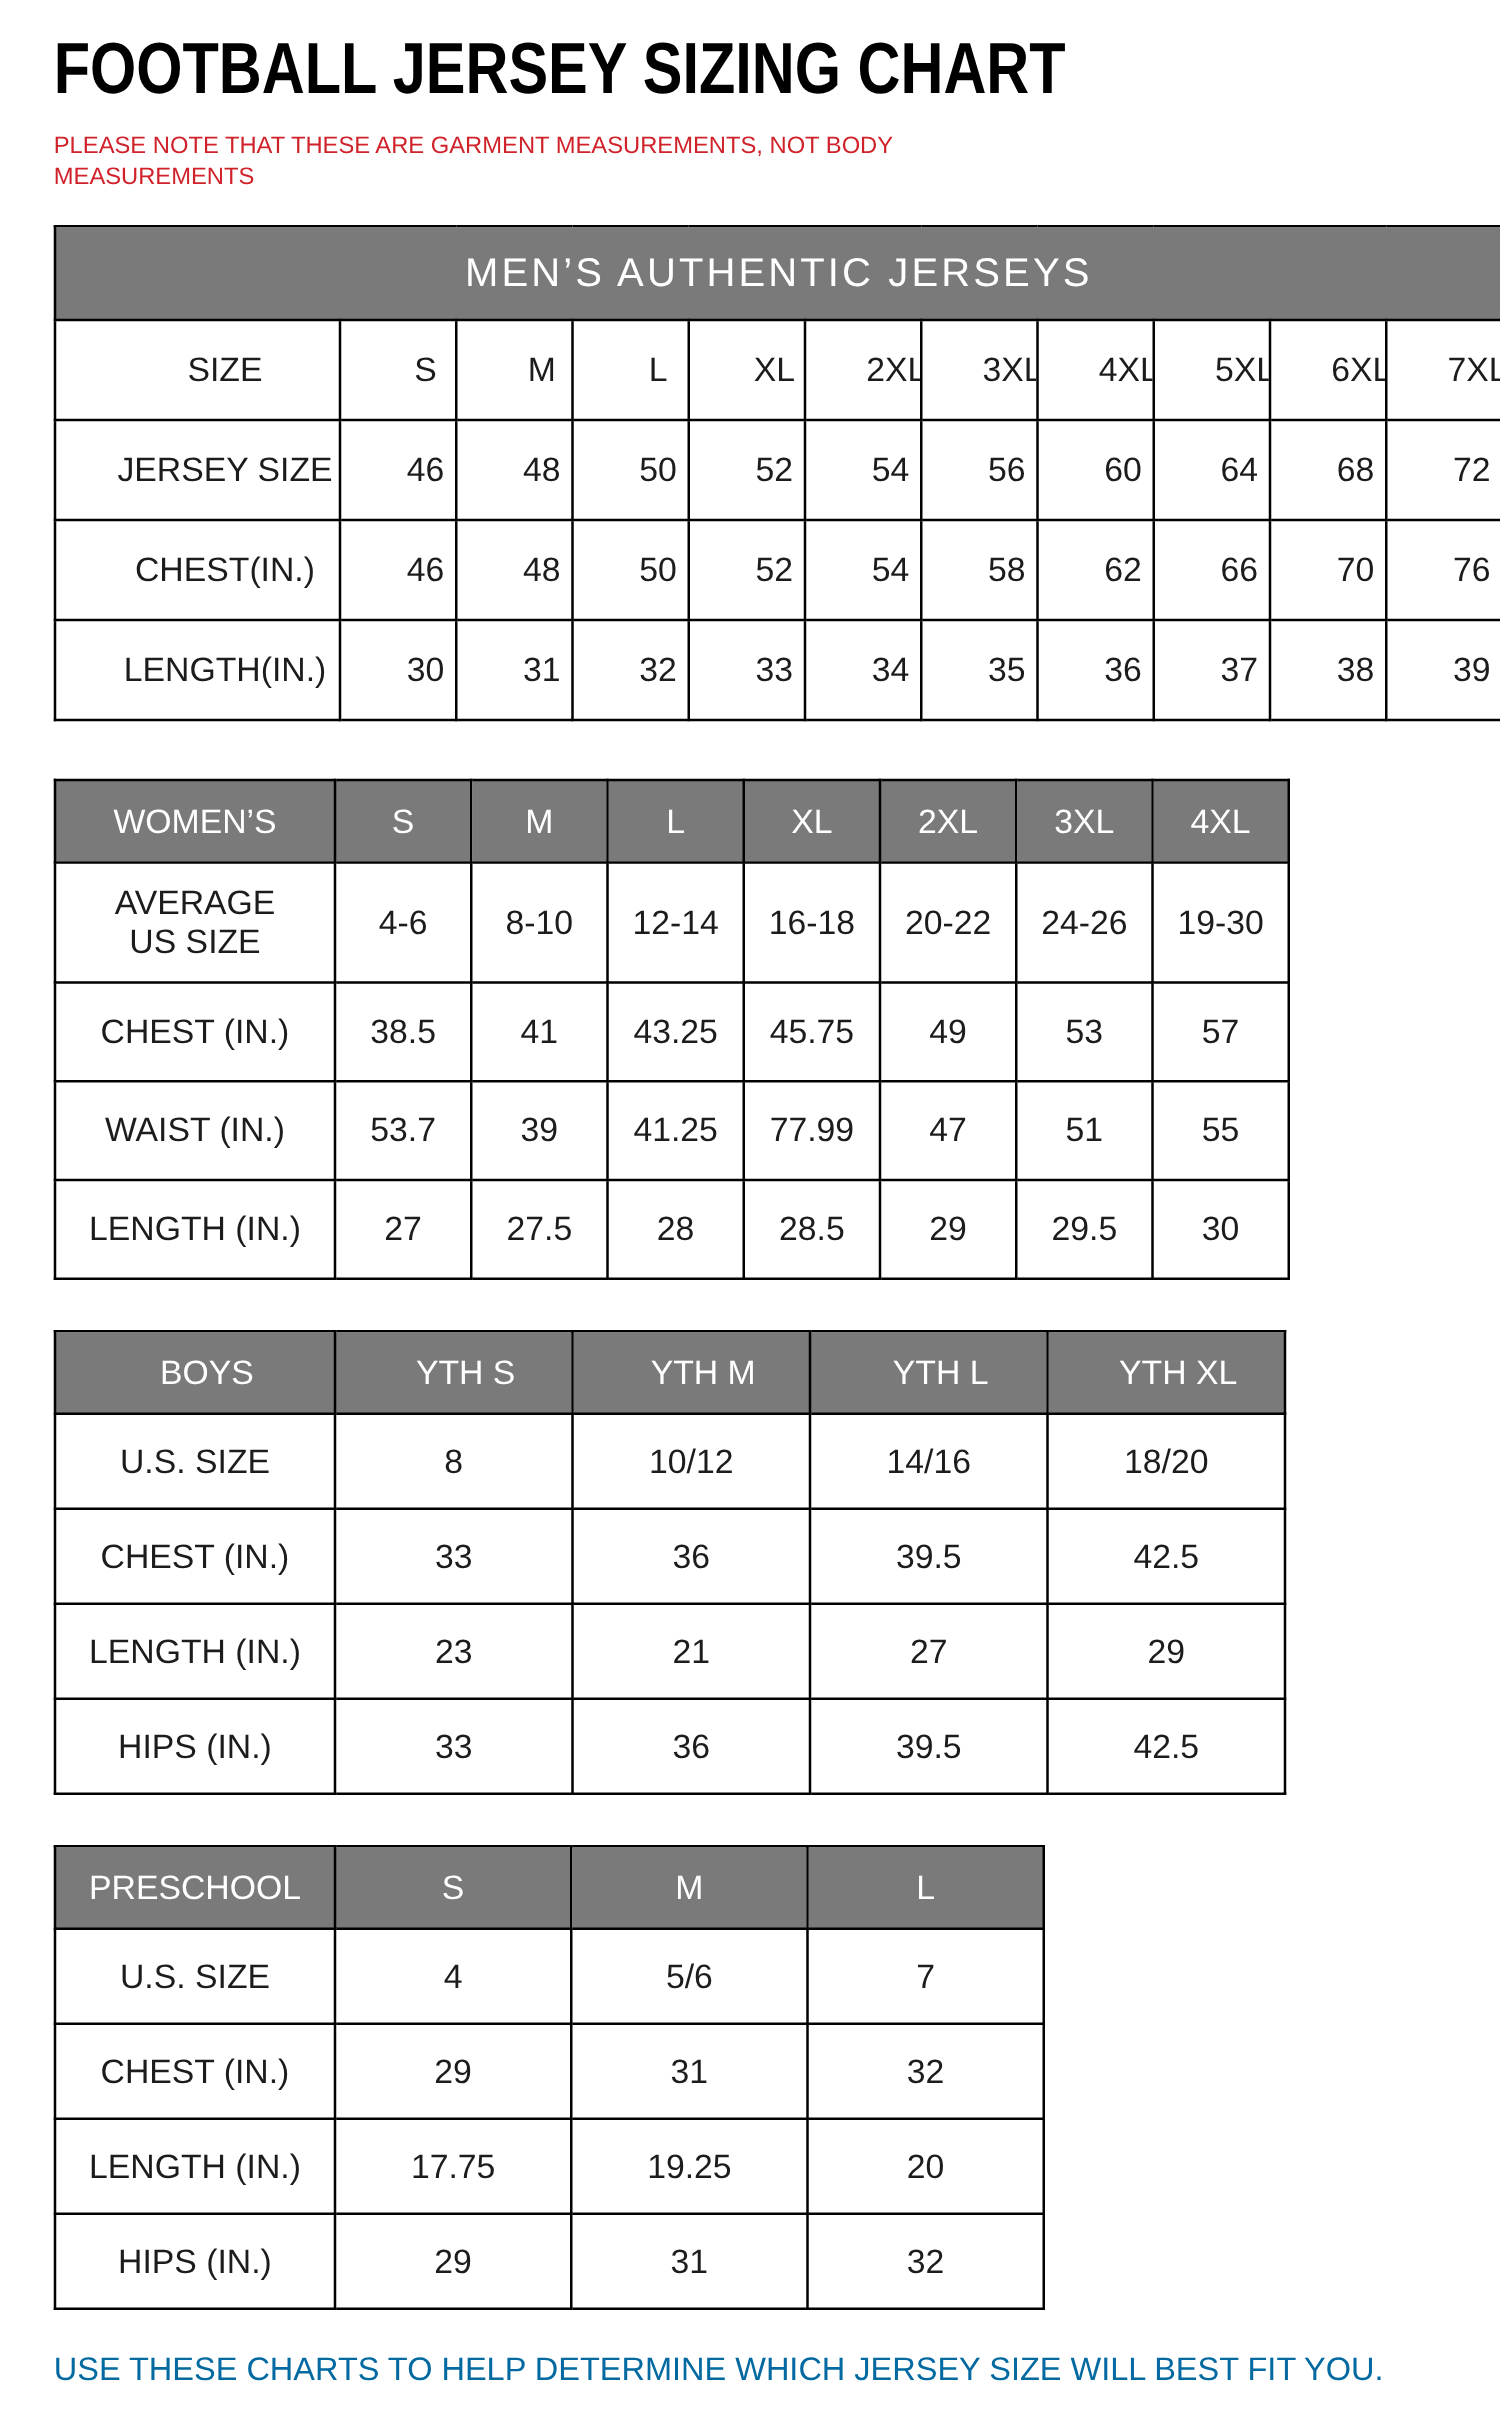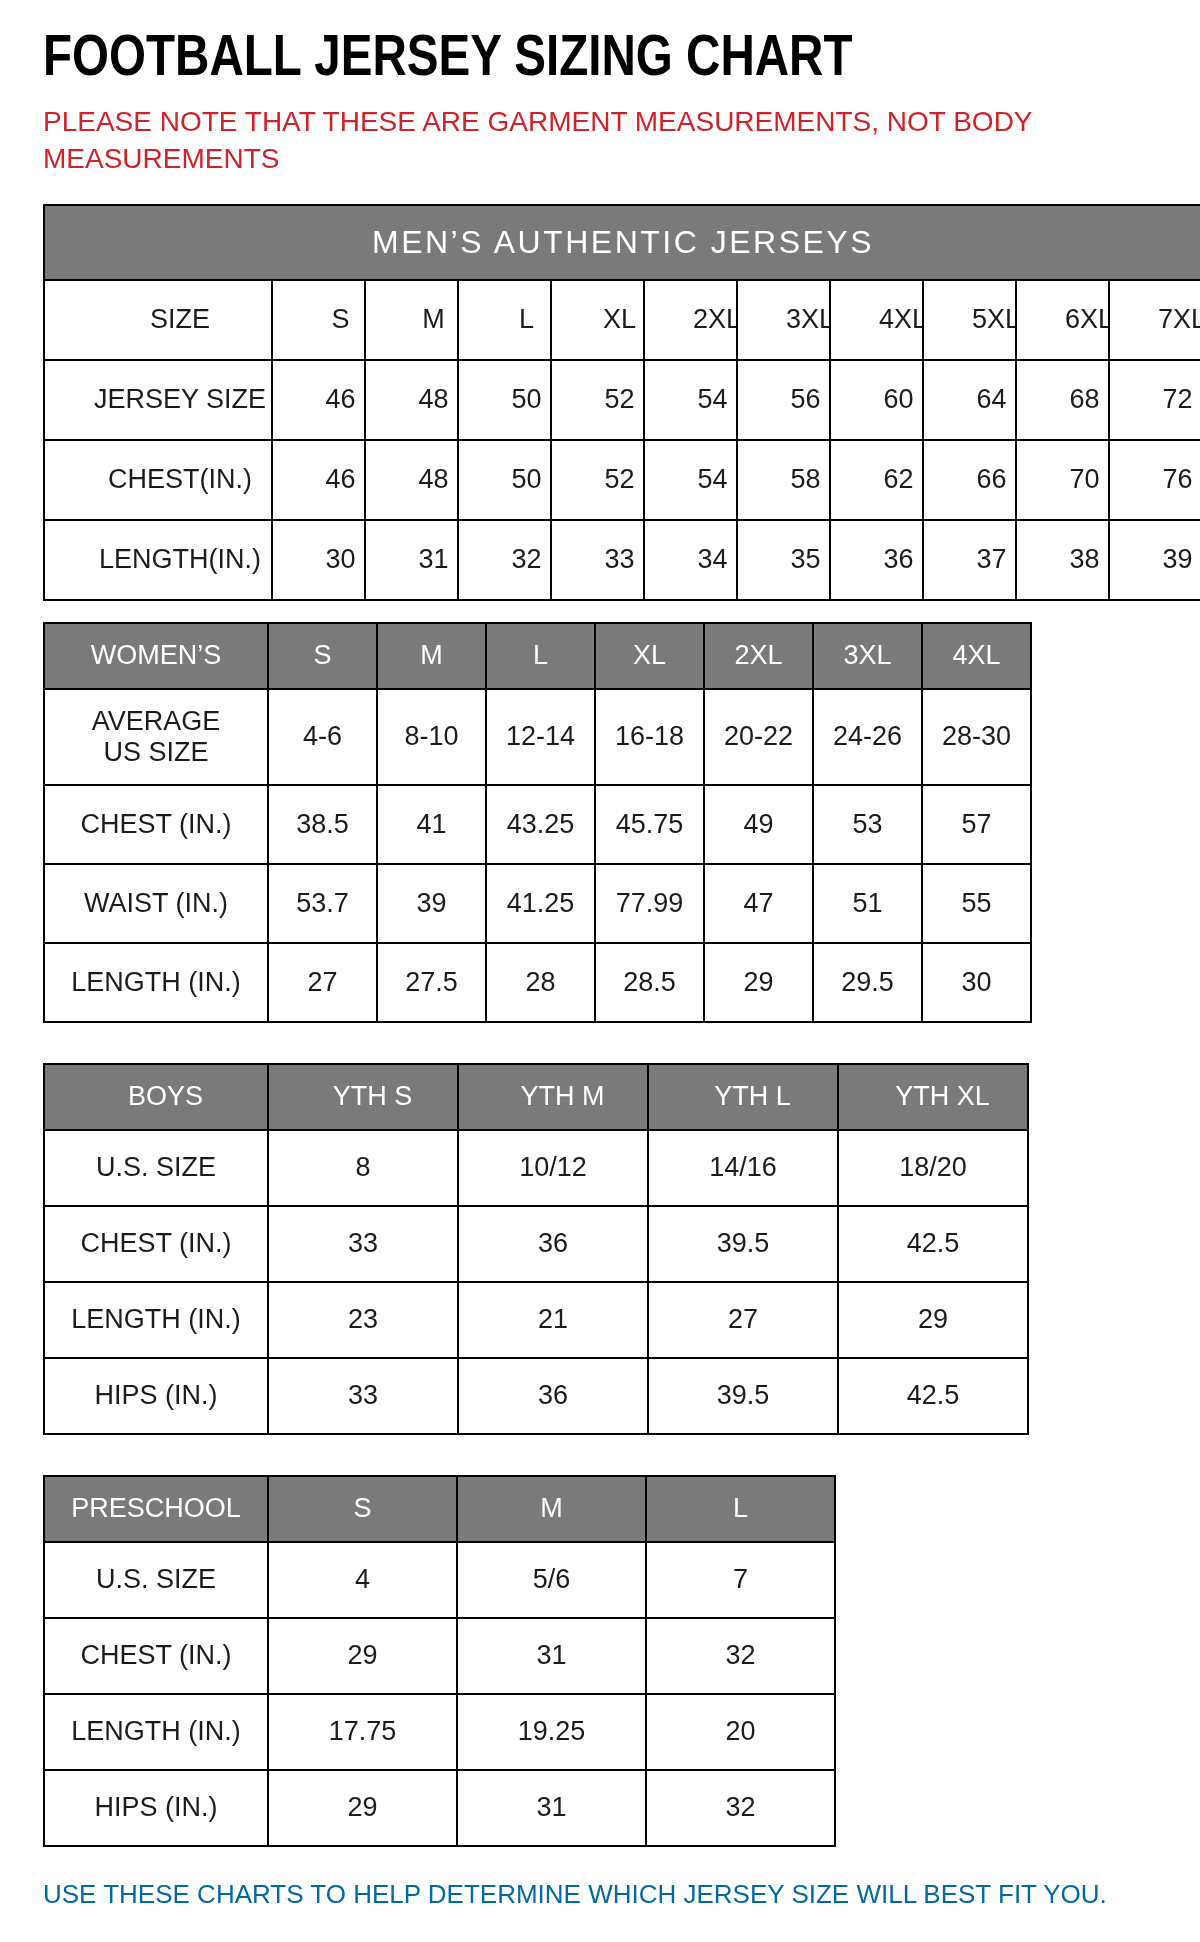--- a/index.html
+++ b/index.html
@@ -23,21 +23,21 @@
     font-weight: 700;
     color: #000000;
     letter-spacing: 0px;
     transform: scaleX(0.82);
     transform-origin: left center;
     white-space: nowrap;
   }
   .note {
     margin-top: 20px;
     color: #d0222a;
-    font-size: 28px;
+    font-size: 19px;
     line-height: 1.32;
     white-space: pre-line;
     max-width: 1110px;
   }
   table.tbl {
     border-collapse: collapse;
     table-layout: fixed;
   }
   table.tbl td {
     border: 2px solid #000000;
@@ -53,21 +53,21 @@
     color: #ffffff;
   }
   td.lbl {
     white-space: pre-line;
   }
   
   .mens { margin-top: 26px; width: 1158px; }
   .mens tr.ghead td { height: 73px; font-size: 32px; letter-spacing: 2.5px; }
   .mens tr.trow td { height: 78px; padding-left: 48px; }
   
-  .womens { margin-top: 21px; width: 987px; }
+  .womens { margin-top: 46px; width: 987px; }
   .womens tr.ghead td { height: 64px; }
   .womens tr.trow td { height: 77px; }
   .womens tr.avg td { height: 94px; }
   
   .boys { margin-top: 40px; width: 984px; }
   .boys tr.ghead td { height: 64px; padding-left: 23px; }
   .boys tr.trow td { height: 74px; }
   
   .preschool { margin-top: 40px; width: 791px; }
   .preschool tr.ghead td { height: 64px; }
@@ -187,21 +187,21 @@
       </tr>
       <tr class="trow avg">
         <td class="lbl">AVERAGE
 US SIZE</td>
         <td>4-6</td>
         <td>8-10</td>
         <td>12-14</td>
         <td>16-18</td>
         <td>20-22</td>
         <td>24-26</td>
-        <td>28-30</td>
+        <td>19-30</td>
       </tr>
       <tr class="trow">
         <td class="lbl">CHEST (IN.)</td>
         <td>38.5</td>
         <td>41</td>
         <td>43.25</td>
         <td>45.75</td>
         <td>49</td>
         <td>53</td>
         <td>57</td>

